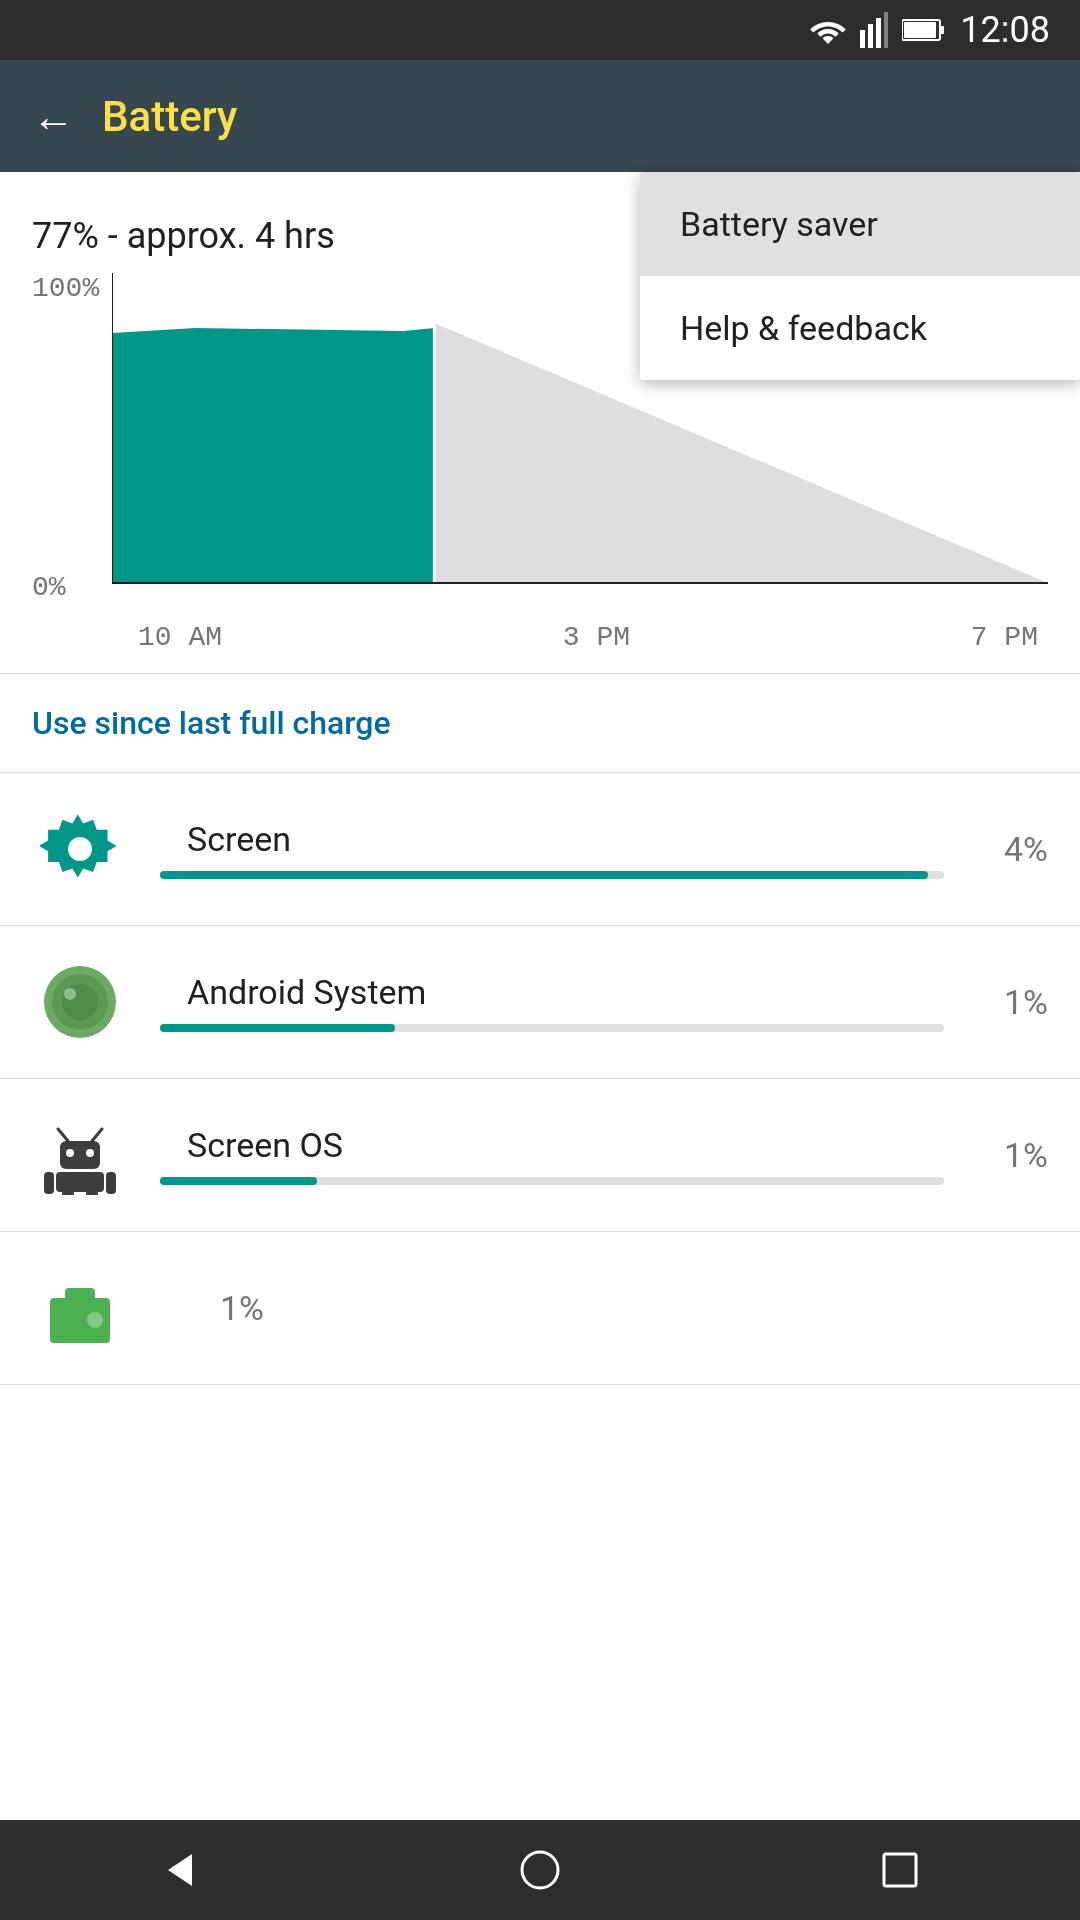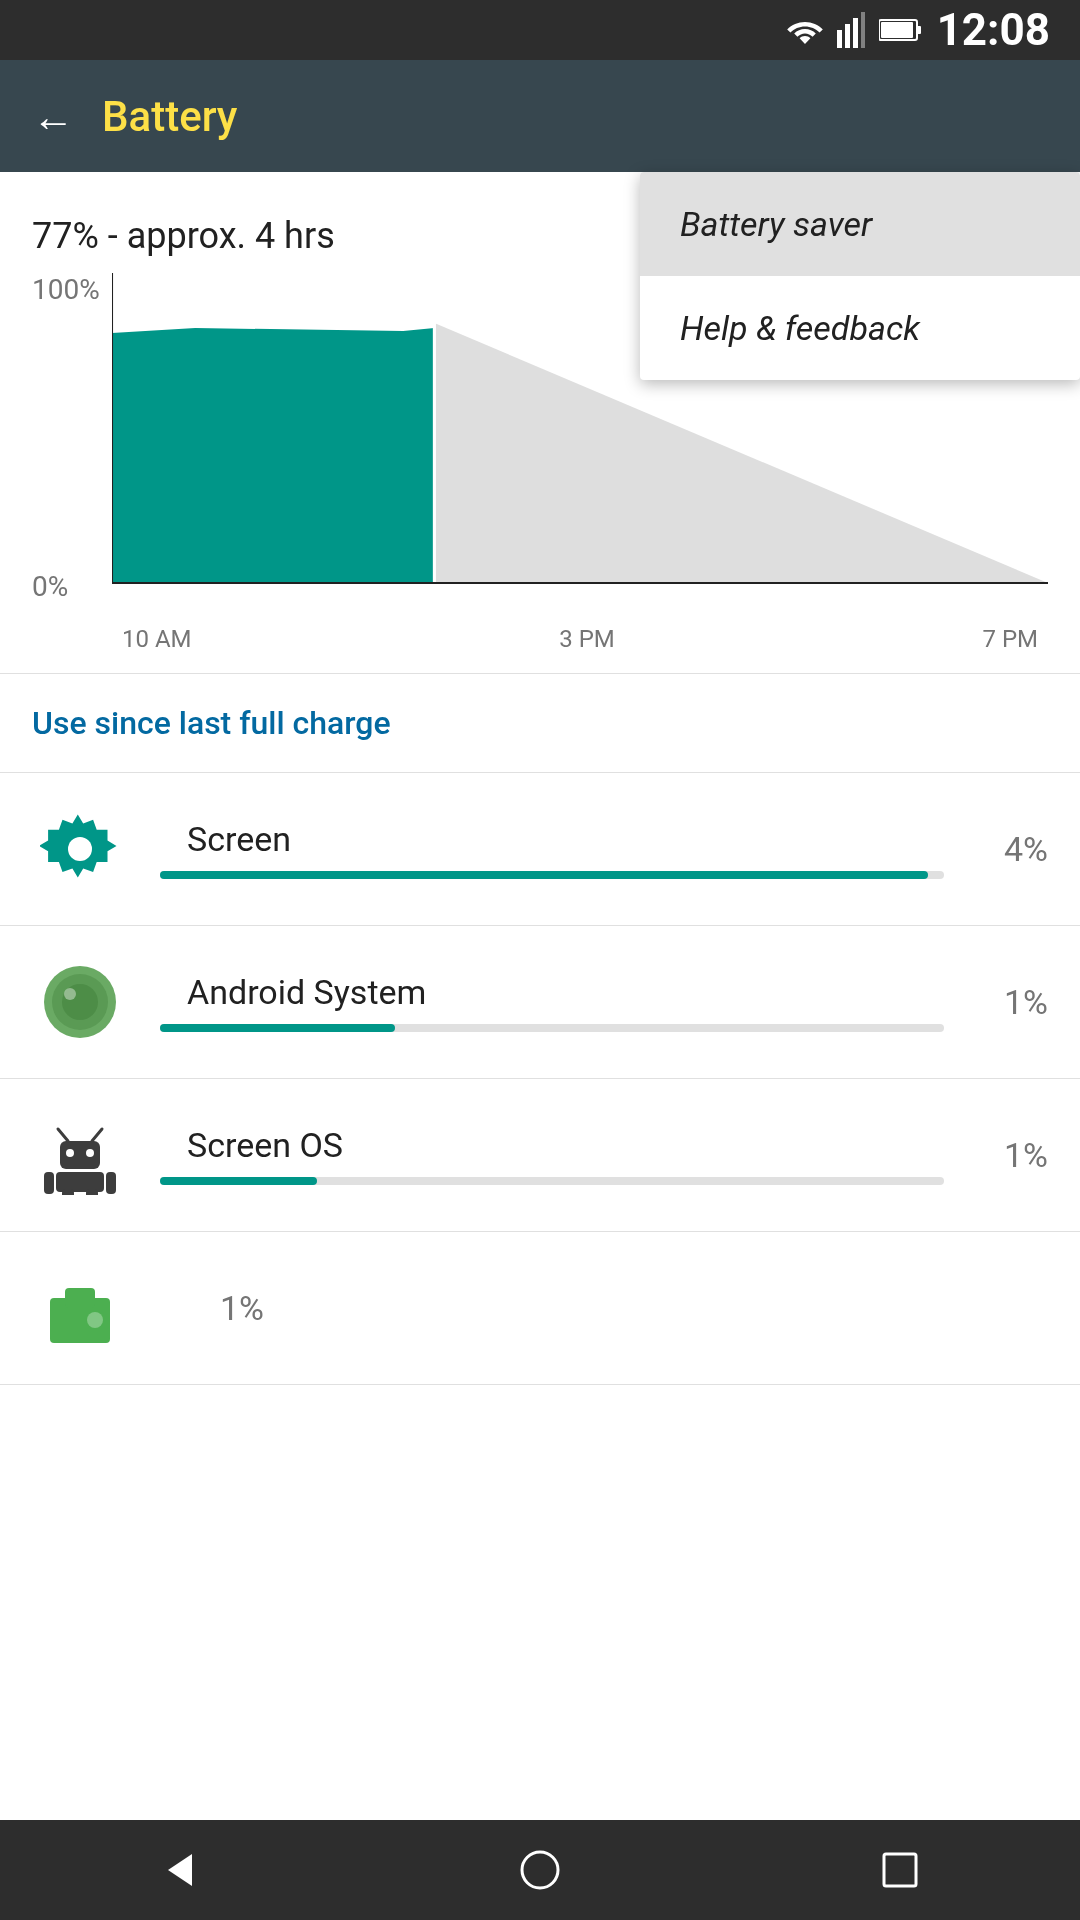--- a/index.html
+++ b/index.html
@@ -26,22 +26,22 @@
     }
 
     .status-icons {
       display: flex;
       align-items: center;
       gap: 14px;
     }
 
     .status-time {
       color: white;
-      font-size: 44px;
-      font-weight: 700;
+      font-size: 36px;
+      font-weight: 400;
     }
 
     
     .app-bar {
       width: 100%;
       height: 112px;
       background: #37474f;
       display: flex;
       align-items: center;
       padding: 0 32px;
@@ -77,20 +77,21 @@
     
     .chart-area {
       padding: 0 32px 20px 32px;
       position: relative;
     }
 
     .chart-container {
       position: relative;
       width: 100%;
       height: 380px;
+      font-family: Liberation Mono, monospace;
     }
 
     .chart-y-labels {
       position: absolute;
       left: 0;
       top: 0;
       bottom: 50px;
       display: flex;
       flex-direction: column;
       justify-content: space-between;
@@ -102,28 +103,28 @@
     .chart-svg-area {
       position: absolute;
       left: 80px;
       top: 0;
       right: 0;
       bottom: 50px;
     }
 
     .chart-x-labels {
       position: absolute;
-      left: 80px;
+      left: 96px;
       bottom: 0;
       right: 0;
       height: 50px;
       display: flex;
       justify-content: space-between;
       align-items: flex-end;
-      font-size: 24px;
+      font-size: 28px;
       color: #757575;
       padding: 0 10px;
     }
 
     
     .use-since {
       padding: 30px 32px;
       font-size: 32px;
       color: #0369a1;
       font-weight: 500;
@@ -186,21 +187,20 @@
     }
 
     
     .dropdown-overlay {
       position: absolute;
       top: 60px;
       left: 0;
       right: 0;
       bottom: 0;
       z-index: 10;
-      font-style: italic;
     }
 
     .dropdown-menu {
       position: absolute;
       top: 112px;
       right: 0;
       width: 440px;
       background: #ffffff;
       box-shadow: 0 4px 16px rgba(0,0,0,0.28);
       border-radius: 4px;

